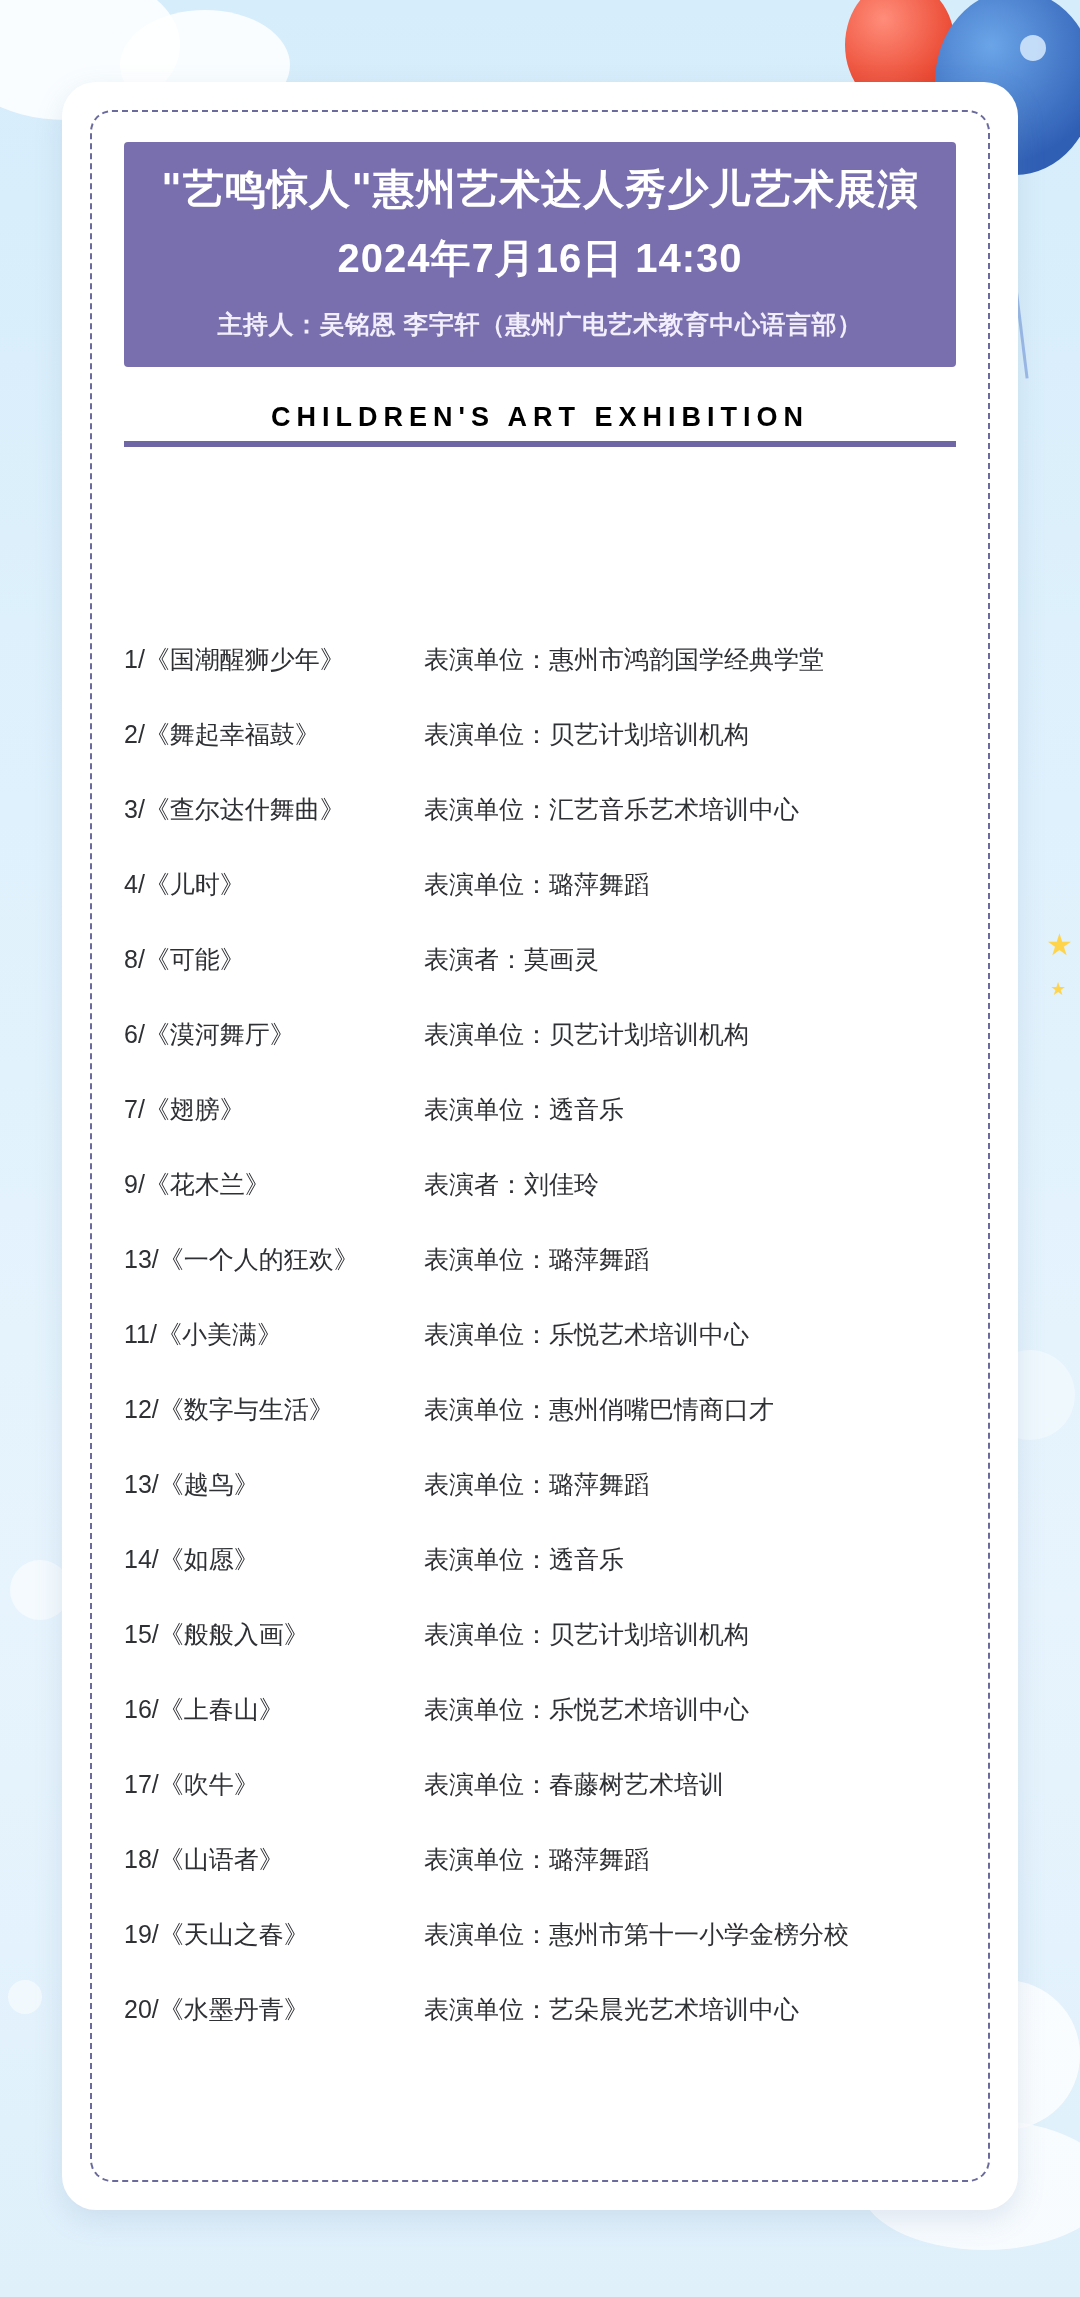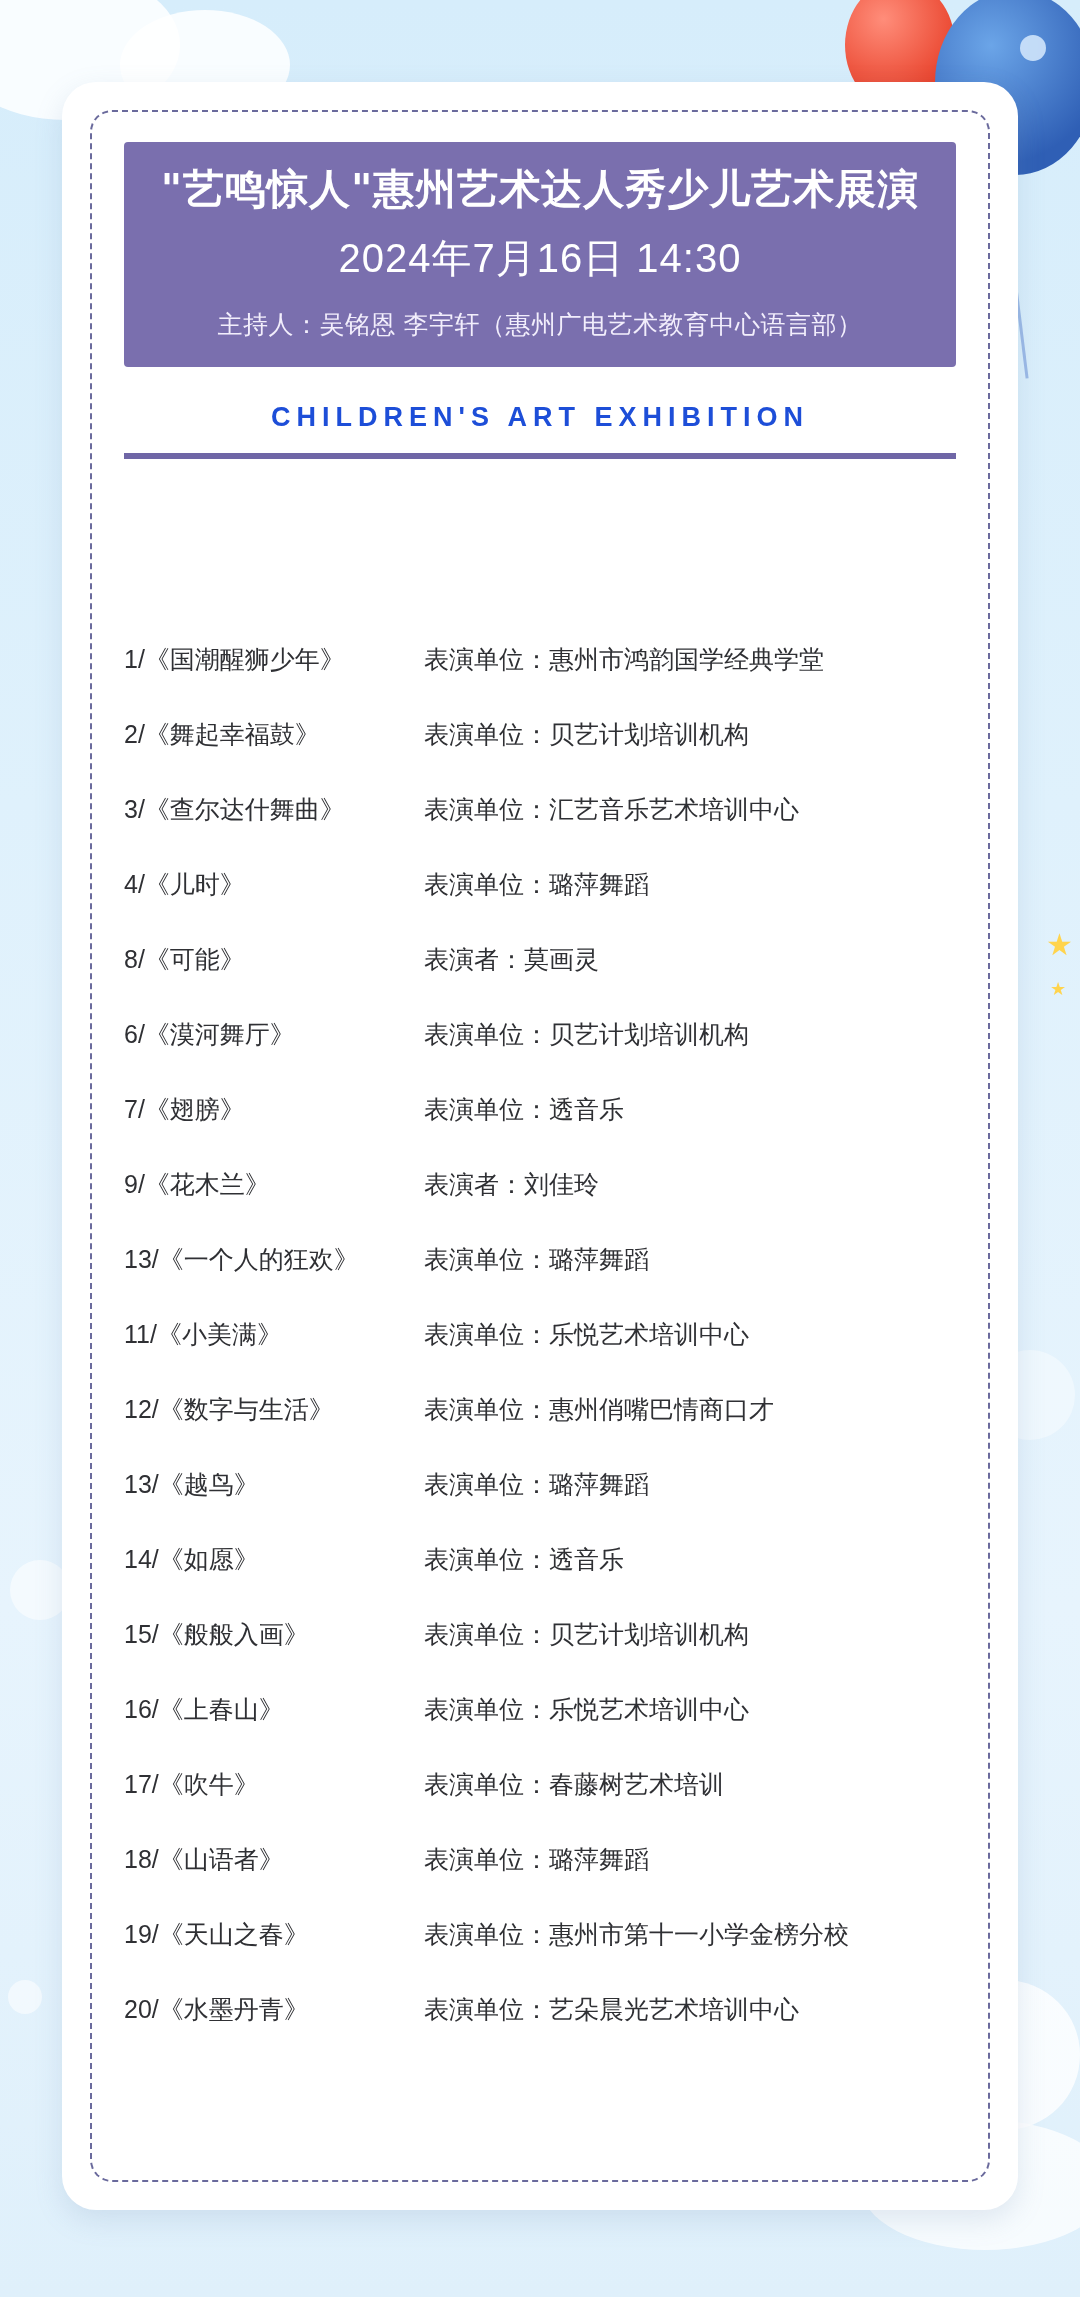--- a/index.html
+++ b/index.html
@@ -117,45 +117,45 @@
     font-size: 41px;
     font-weight: bold;
     letter-spacing: 1px;
     font-family: "DejaVu Sans", sans-serif;
     line-height: 1.25;
     white-space: nowrap;
   }
   .header .h-date {
     color: #ffffff;
     font-size: 40px;
-    font-weight: normal;
+    font-weight: bold;
     margin-top: 16px;
     letter-spacing: 1px;
   }
   .header .h-host {
     color: #f2eefc;
     font-size: 25px;
     margin-top: 22px;
-    font-weight: normal;
+    font-weight: bold;
     letter-spacing: .5px;
   }
 
   .sub-band {
     position: absolute;
     left: 62px;
     top: 320px;
     width: 832px;
   }
   .sub-band .en {
     text-align: center;
-    color: #1d4ed8;
+    color: #000000;
     font-size: 27px;
     letter-spacing: 6px;
     font-weight: bold;
-    padding-bottom: 20px;
+    padding-bottom: 8px;
   }
   .sub-band .rule {
     height: 6px;
     background: #6f66a6;
     width: 100%;
   }
 
   
   .list {
     position: absolute;

